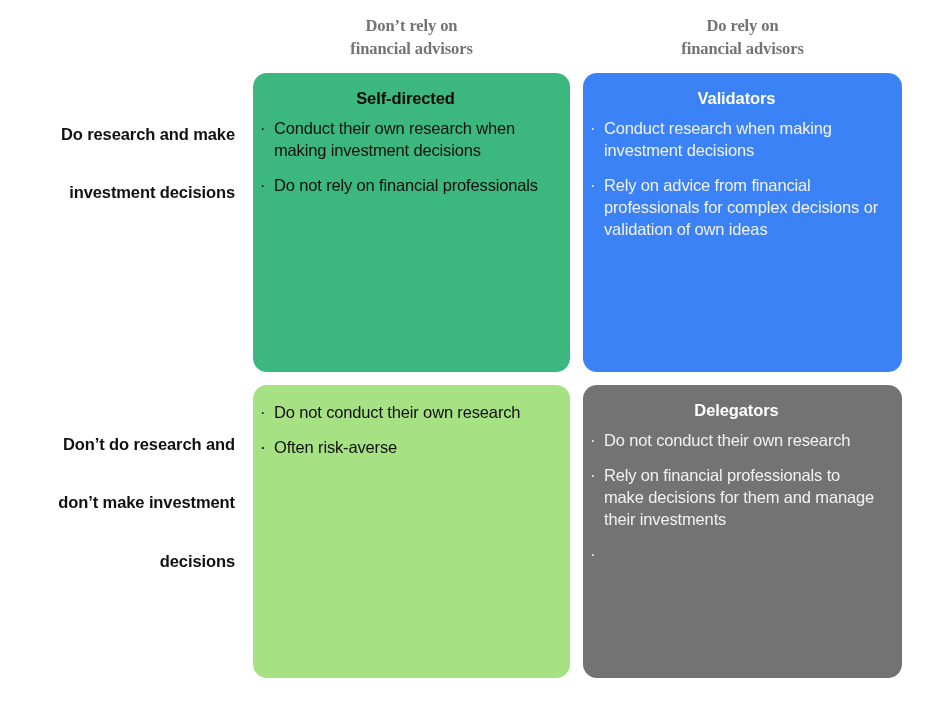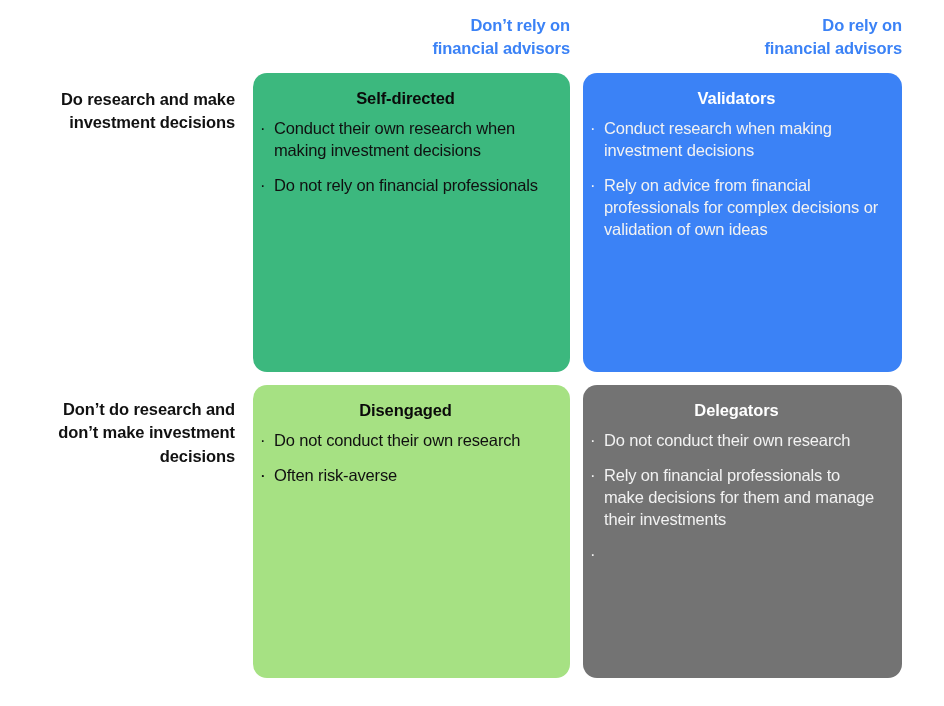--- a/index.html
+++ b/index.html
@@ -22,43 +22,44 @@
     height: 706px;
   }
 
   
   .col-header {
     position: absolute;
     top: 14px;
     font-size: 16.5px;
     font-weight: bold;
     line-height: 1.42;
-    text-align: right;
-    color: #3b82f6;
+    text-align: center;
+    color: #737373;
     letter-spacing: -0.1px;
+    font-family: Liberation Serif, serif;
   }
   .col-header.col-1 { left: 253px; width: 317px; }
   .col-header.col-2 { left: 583px; width: 319px; }
   .col-header .line { display: block; }
 
   
   .row-header {
     position: absolute;
     left: 10px;
     width: 225px;
     text-align: right;
     font-size: 16.5px;
     font-weight: bold;
     line-height: 1.42;
     color: #111111;
     letter-spacing: -0.1px;
   }
   .row-header.row-1 { top: 88px; }
   .row-header.row-2 { top: 398px; }
-  .row-header .line { display: block; }
+  .row-header .line { display: block; margin-top: 35px; }
 
   
   .card {
     position: absolute;
     border-radius: 14px;
     box-sizing: border-box;
     padding: 16px 18px 14px 6px;
     overflow: hidden;
   }
   .card.q-tl { left: 253px; top: 73px;  width: 317px; height: 299px; }
@@ -149,21 +150,20 @@
         <span>Conduct research when making investment decisions</span>
       </li>
       <li>
         <span class="dot">·</span>
         <span>Rely on advice from financial professionals for complex decisions or validation of own ideas</span>
       </li>
     </ul>
   </div>
 
   <div class="card q-bl theme-dark-text" style="background-color: rgb(166, 225, 131);">
-    <div class="card-title">Disengaged</div>
     <ul class="bullets">
       <li>
         <span class="dot">·</span>
         <span>Do not conduct their own research</span>
       </li>
       <li>
         <span class="dot">·</span>
       </li>
       <li>
         <span class="dot">·</span>

